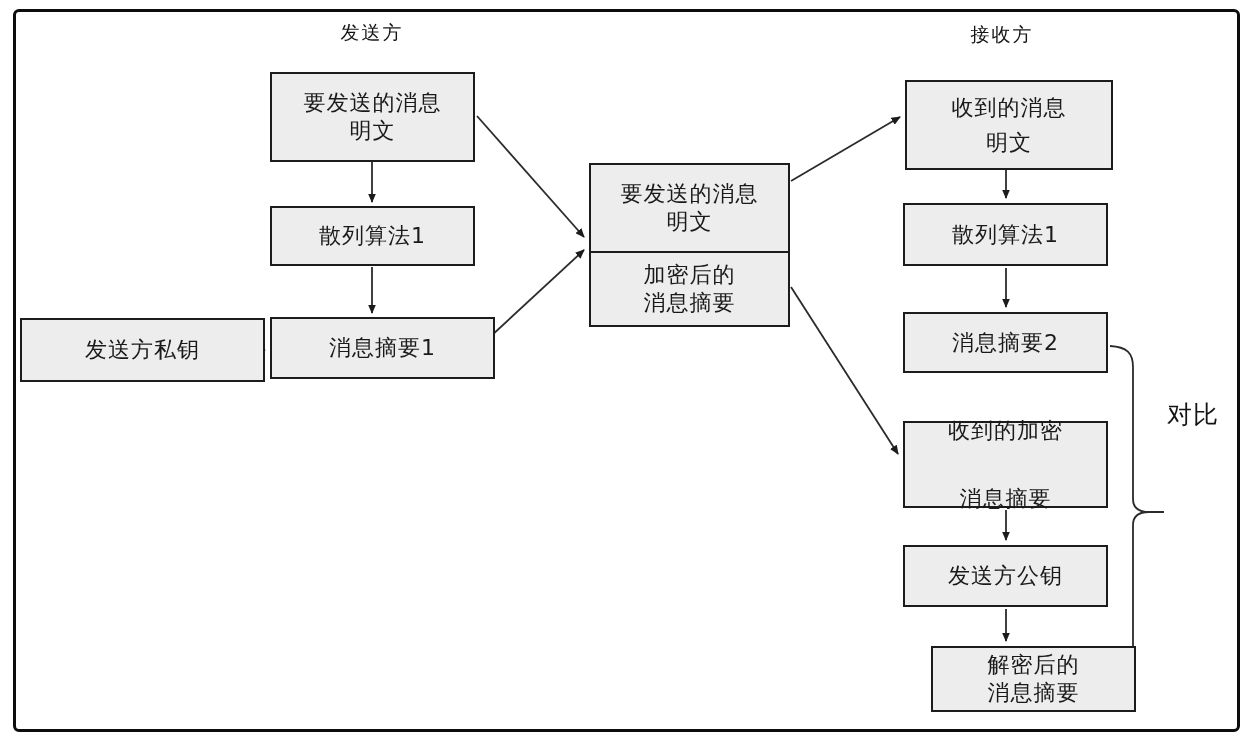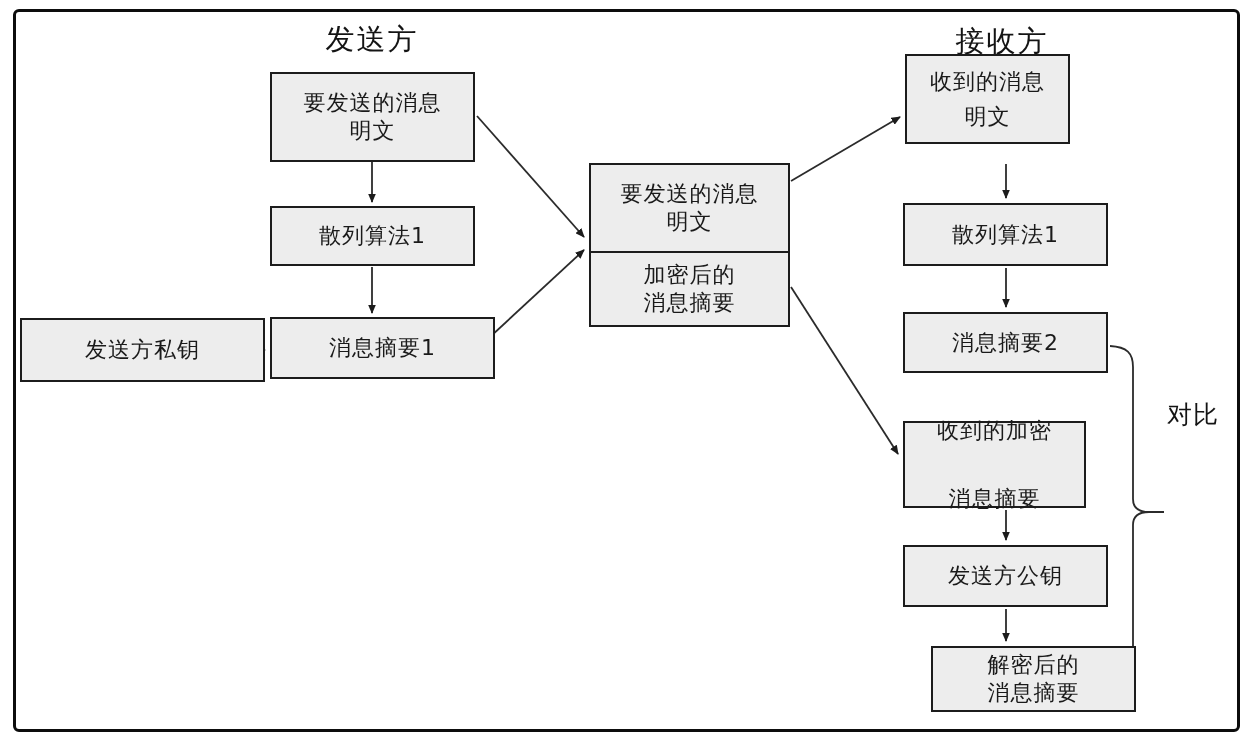--- a/index.html
+++ b/index.html
@@ -55,21 +55,21 @@
     color: #1a1a1a;
     font-size: 22px;
     line-height: 28px;
     text-align: center;
     letter-spacing: 1px;
   }
   .compartment.bottom { border-top: 2px solid #1c1c1c; }
   .title {
     position: absolute;
     color: #141414;
-    font-size: 29px;
+    font-size: 19px;
     letter-spacing: 2px;
     text-align: center;
     width: 160px;
   }
   .compare-label {
     position: absolute;
     color: #141414;
     font-size: 25px;
     letter-spacing: 1px;
   }
@@ -128,34 +128,34 @@
     <div class="compartment" style="height:86px;">
       <span>要发送的消息</span>
       <span>明文</span>
     </div>
     <div class="compartment bottom" style="flex:1;">
       <span>加密后的</span>
       <span>消息摘要</span>
     </div>
   </div>
 
-  <div class="node" style="left:905px; top:54px; width:165px; height:90px;gap:7px;">
+  <div class="node" style="left:905px; top:80px; width:208px; height:90px;gap:7px;">
     <span>收到的消息</span>
     <span>明文</span>
   </div>
 
   <div class="node" style="left:903px; top:203px; width:205px; height:63px;">
     <span>散列算法1</span>
   </div>
 
   <div class="node" style="left:903px; top:312px; width:205px; height:61px;">
     <span>消息摘要2</span>
   </div>
 
-  <div class="node" style="left:903px; top:421px; width:183px; height:87px;gap:40px;">
+  <div class="node" style="left:903px; top:421px; width:205px; height:87px;gap:40px;">
     <span>收到的加密</span>
     <span>消息摘要</span>
   </div>
 
   <div class="node" style="left:903px; top:545px; width:205px; height:62px;">
     <span>发送方公钥</span>
   </div>
 
   <div class="node" style="left:903px; top:646px; width:205px; height:66px;margin-left:28px;">
     <span>解密后的</span>

